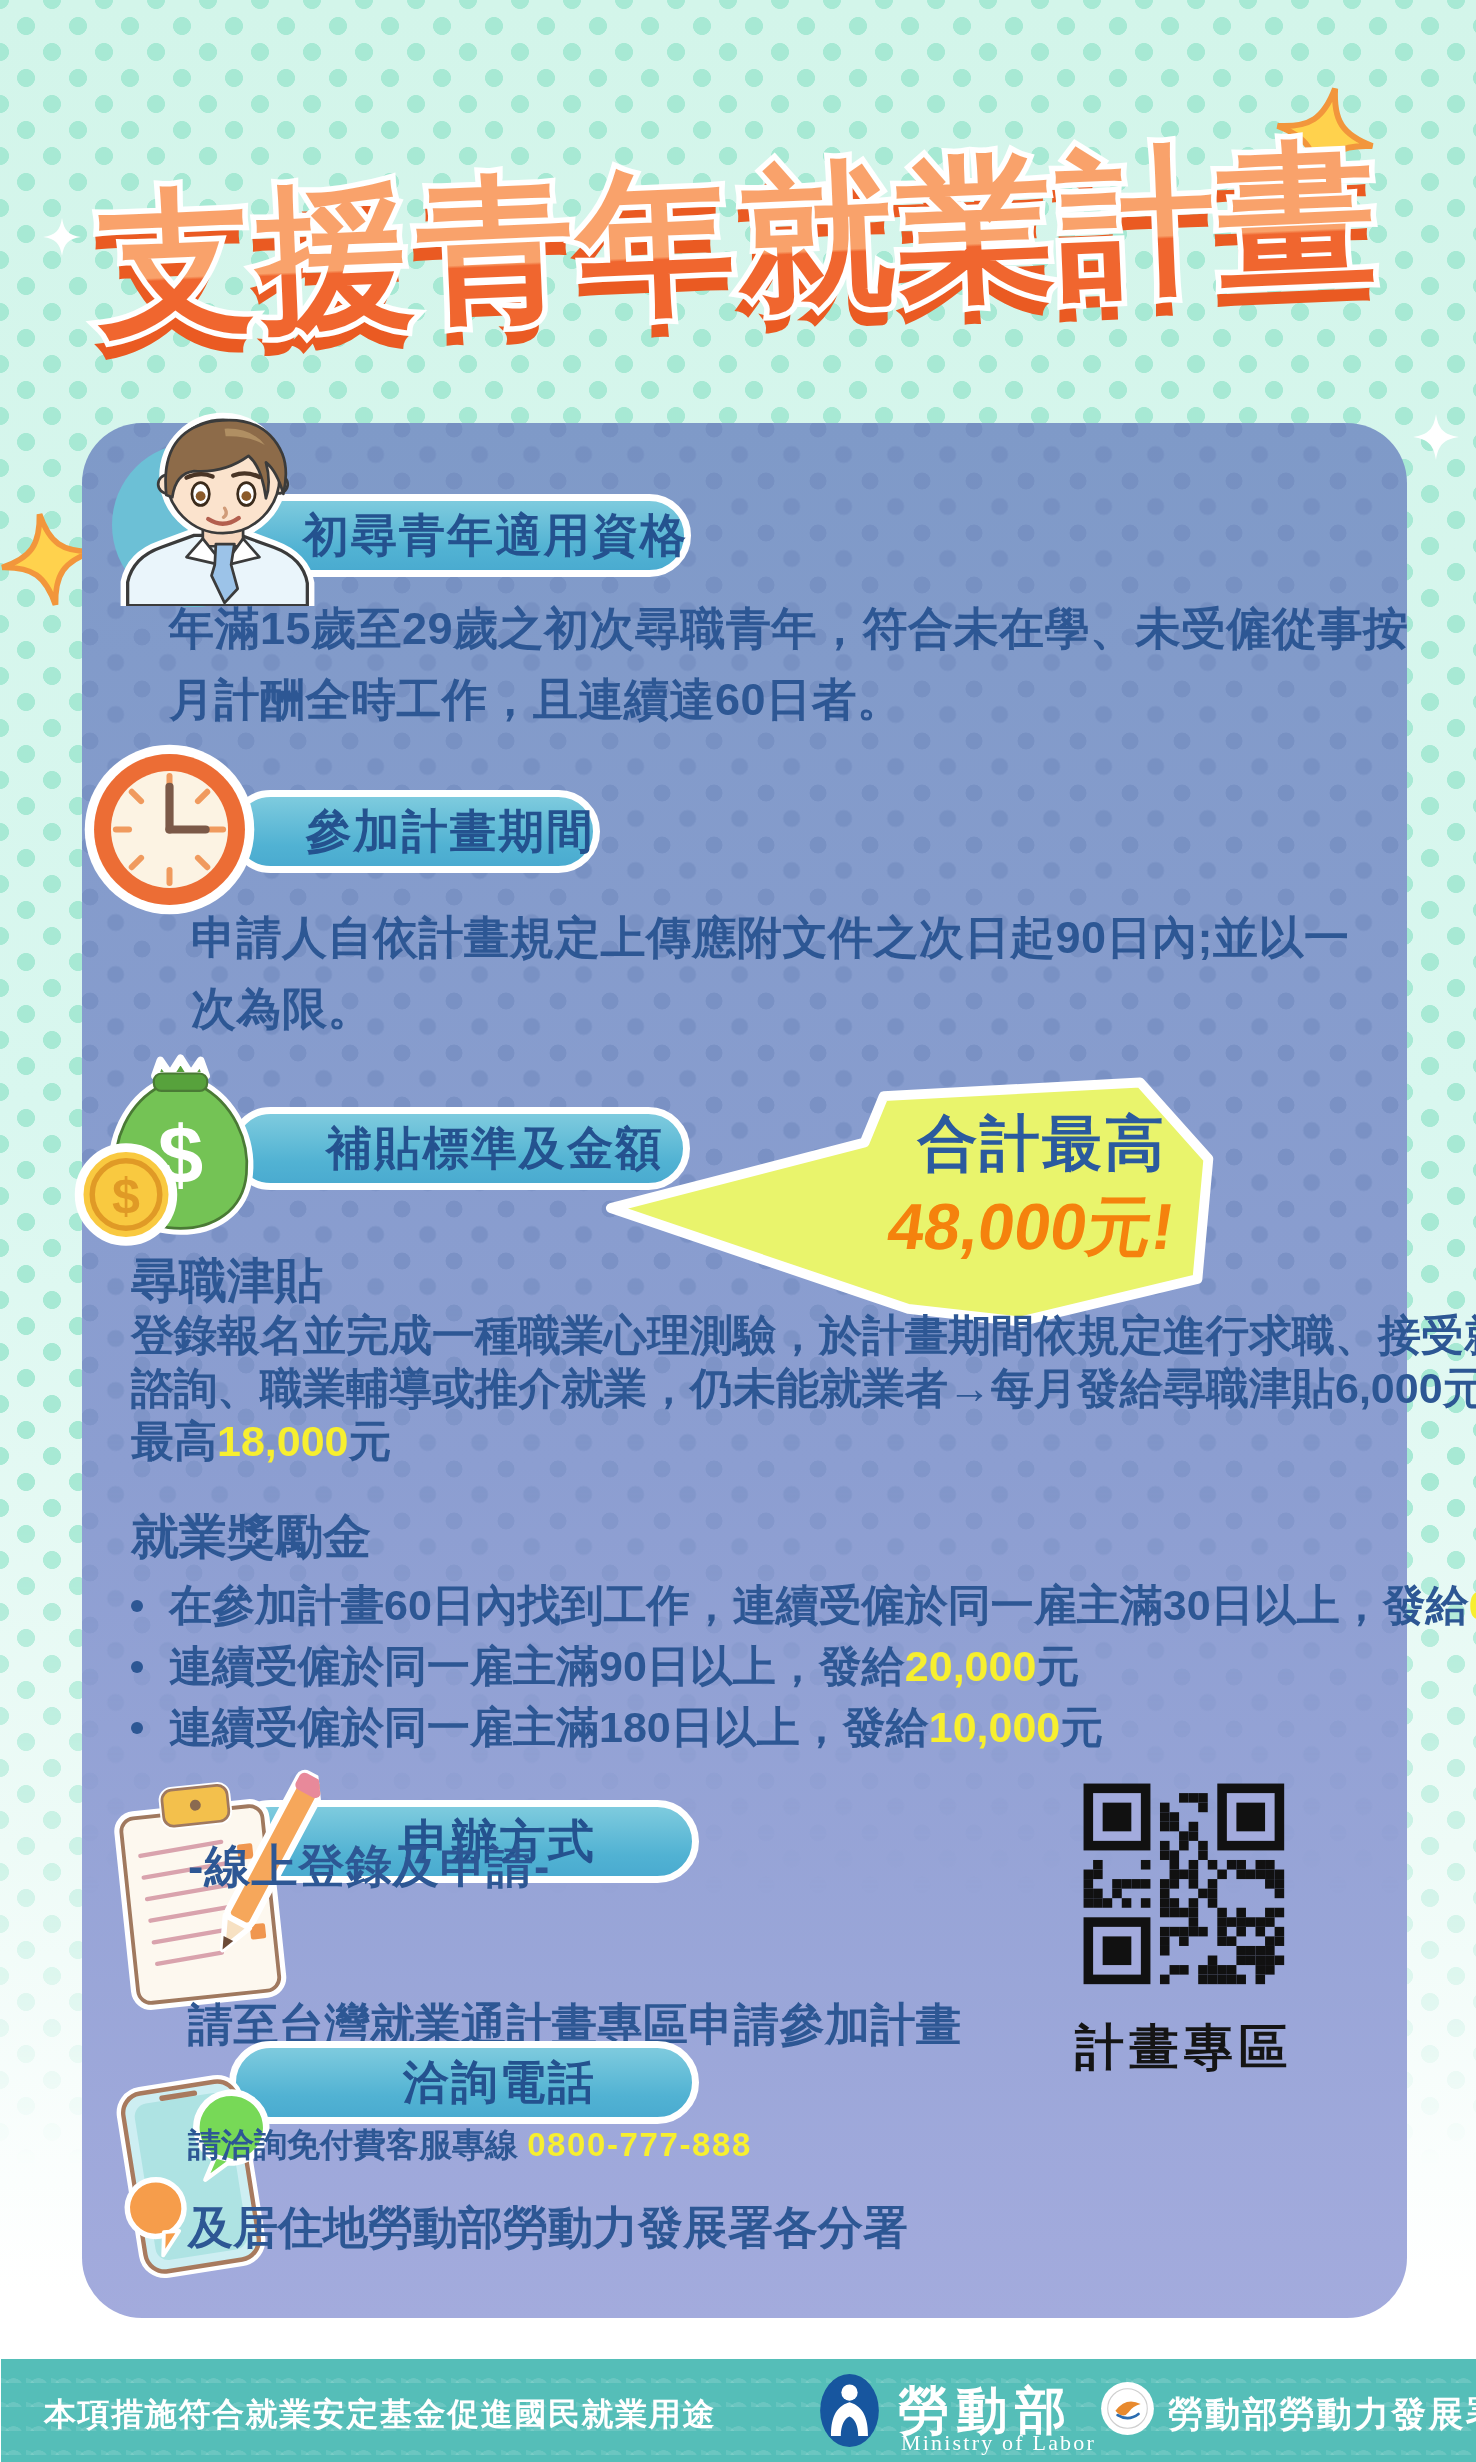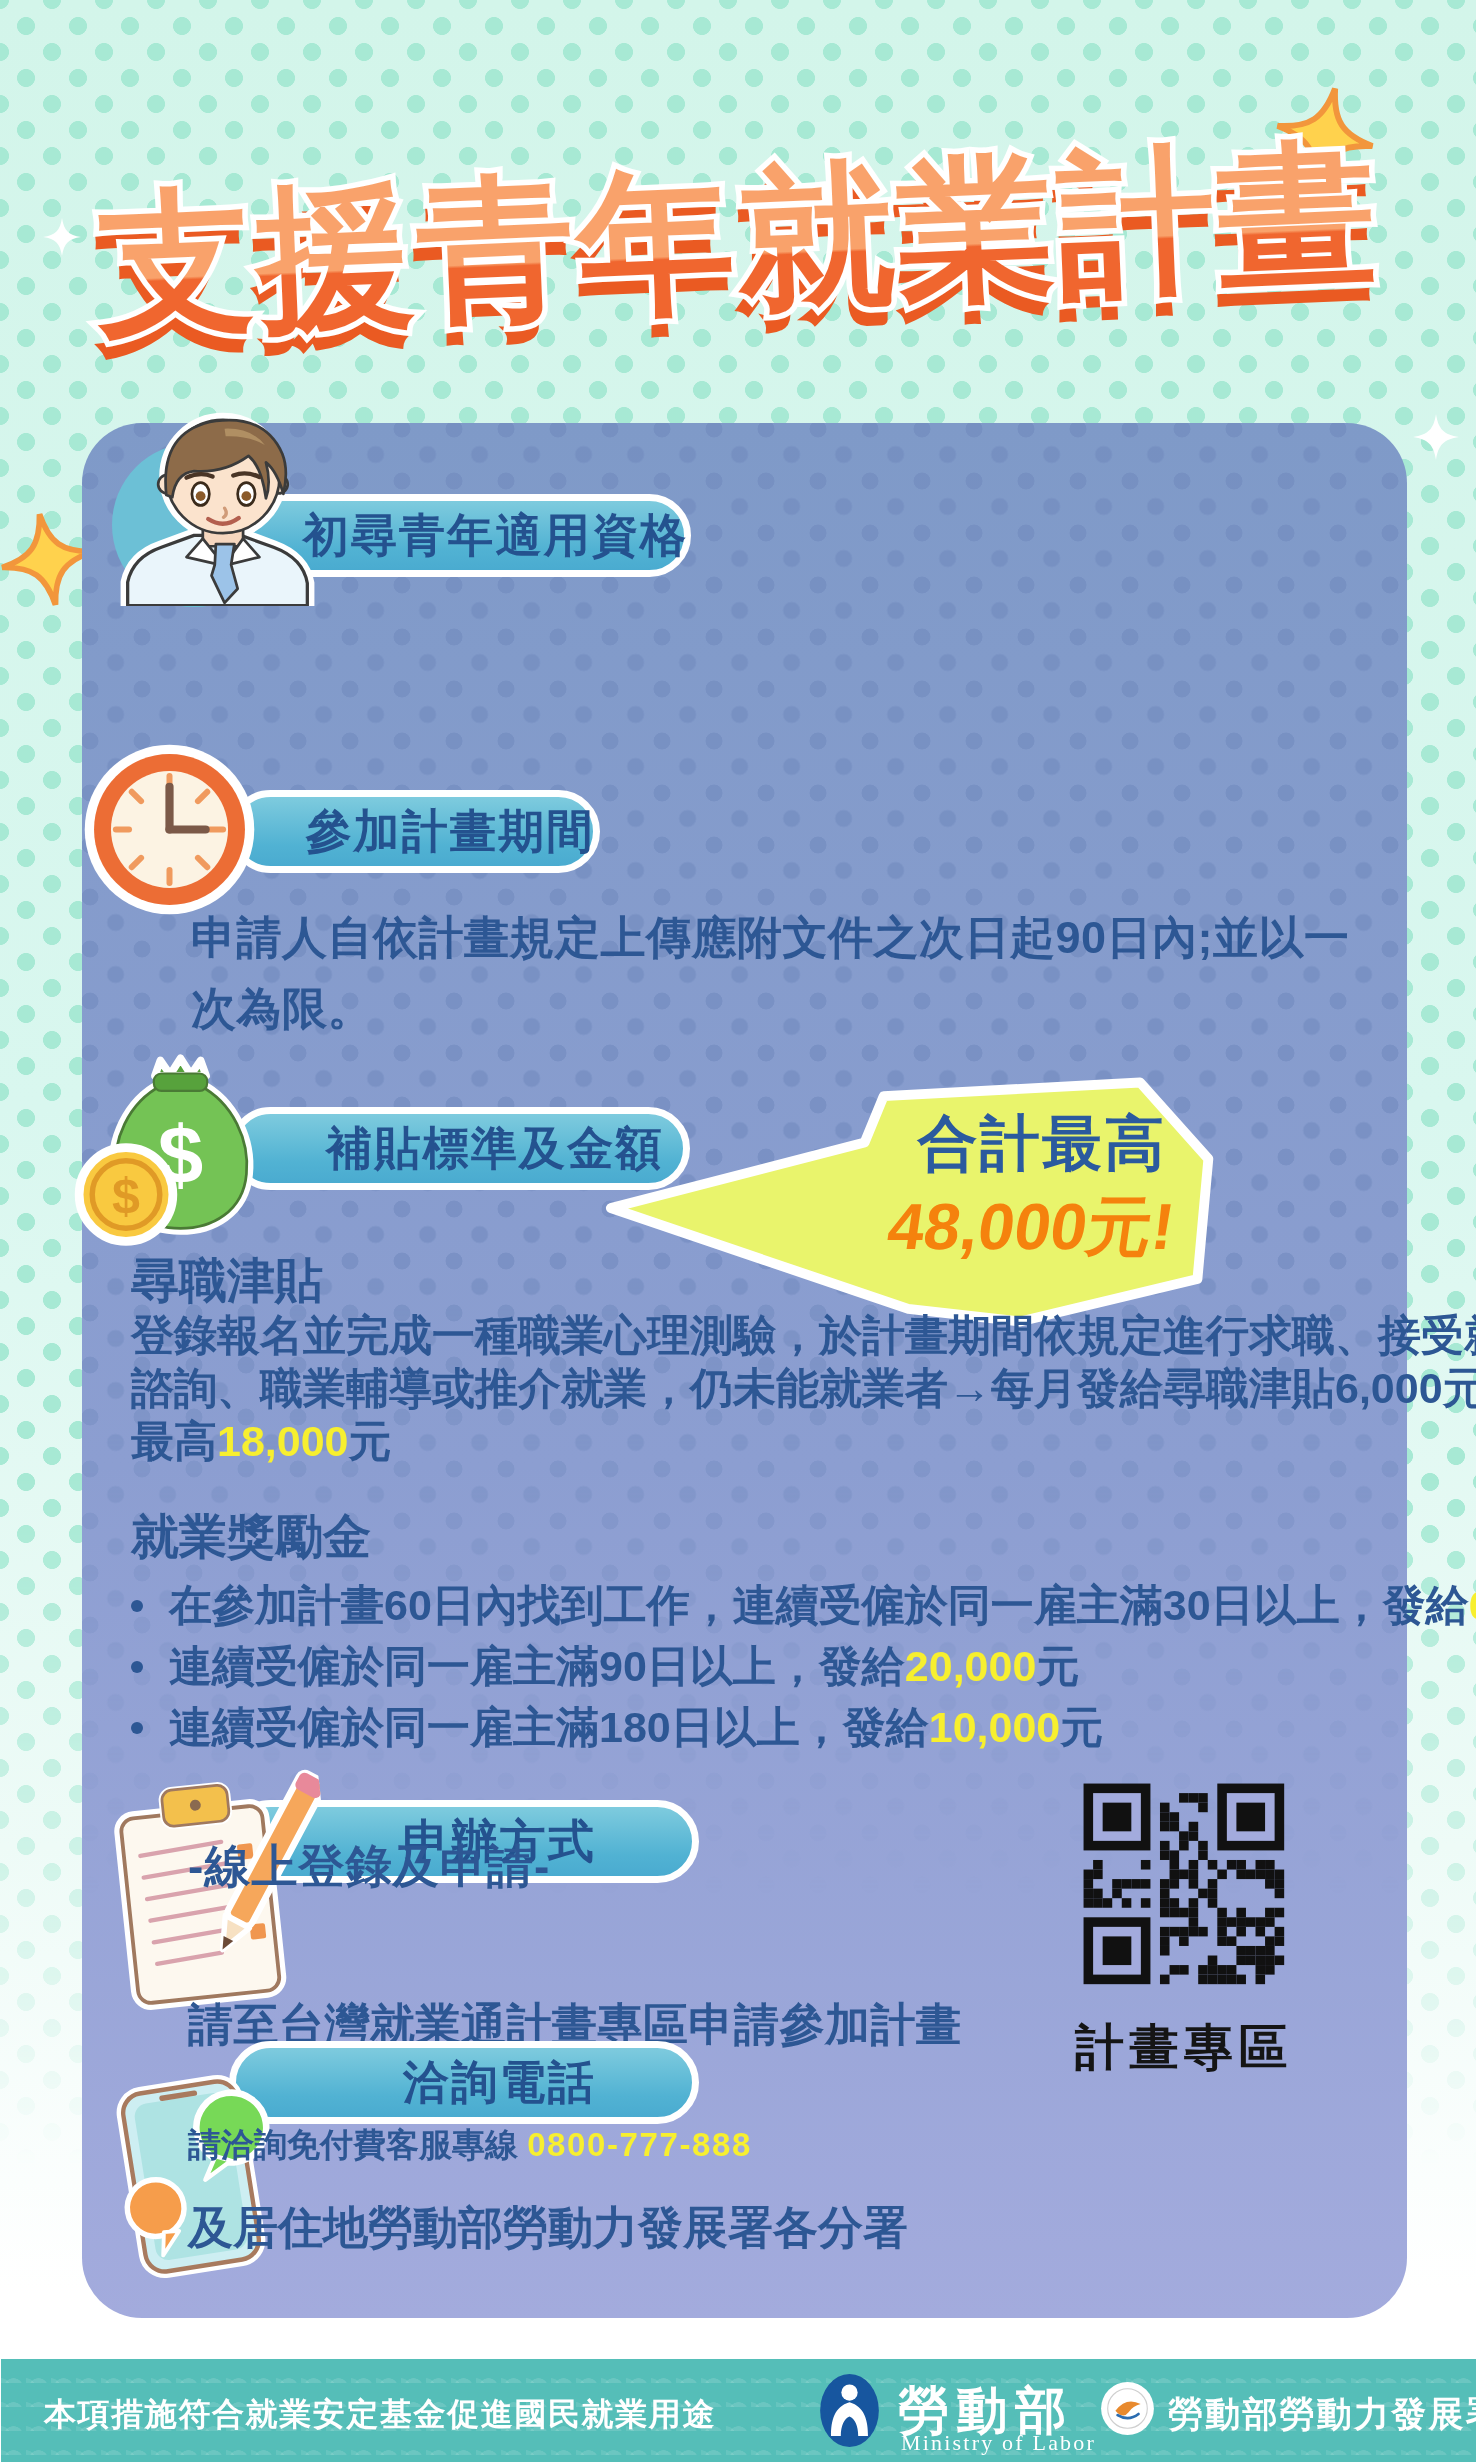--- a/index.html
+++ b/index.html
@@ -138,20 +138,24 @@
       <path d="M168 140 Q194 128 216 138" fill="none" stroke="#4a3526" stroke-width="8"></path>
       <path d="M254 136 Q278 127 302 139" fill="none" stroke="#4a3526" stroke-width="8"></path>
       <ellipse cx="194" cy="170" rx="16" ry="21" fill="#ffffff" stroke="#3b2b1b" stroke-width="5"></ellipse>
       <circle cx="194" cy="174" r="9" fill="#8a5a2a"></circle>
       <ellipse cx="278" cy="170" rx="16" ry="21" fill="#ffffff" stroke="#3b2b1b" stroke-width="5"></ellipse>
       <circle cx="278" cy="174" r="9" fill="#8a5a2a"></circle>
       <path d="M238 196 q7 11 -2 17" fill="none" stroke="#d09b78" stroke-width="6"></path>
       <path d="M208 216 Q236 234 264 214" fill="none" stroke="#b35f4e" stroke-width="8"></path>
     </g>
   </svg>
+  <div class="body-lines blue-text b1">
+    <div>年滿15歲至29歲之初次尋職青年，符合未在學、未受僱從事按</div>
+    <div>月計酬全時工作，且連續達60日者。</div>
+  </div>
 
   <div class="pill p2">
     <span>參加計畫期間</span>
   </div>
   <svg class="icon" style="left:82px;top:742px" width="175" height="175" viewBox="0 0 320 320">
     <circle cx="160" cy="160" r="155" fill="#ffffff"></circle>
     <circle cx="160" cy="160" r="138" fill="#ec6d35"></circle>
     <circle cx="160" cy="160" r="107" fill="#fcf3e3"></circle>
     <g stroke="#f09a5e" stroke-width="11" stroke-linecap="round">
       <line x1="160" y1="62" x2="160" y2="86"></line>

